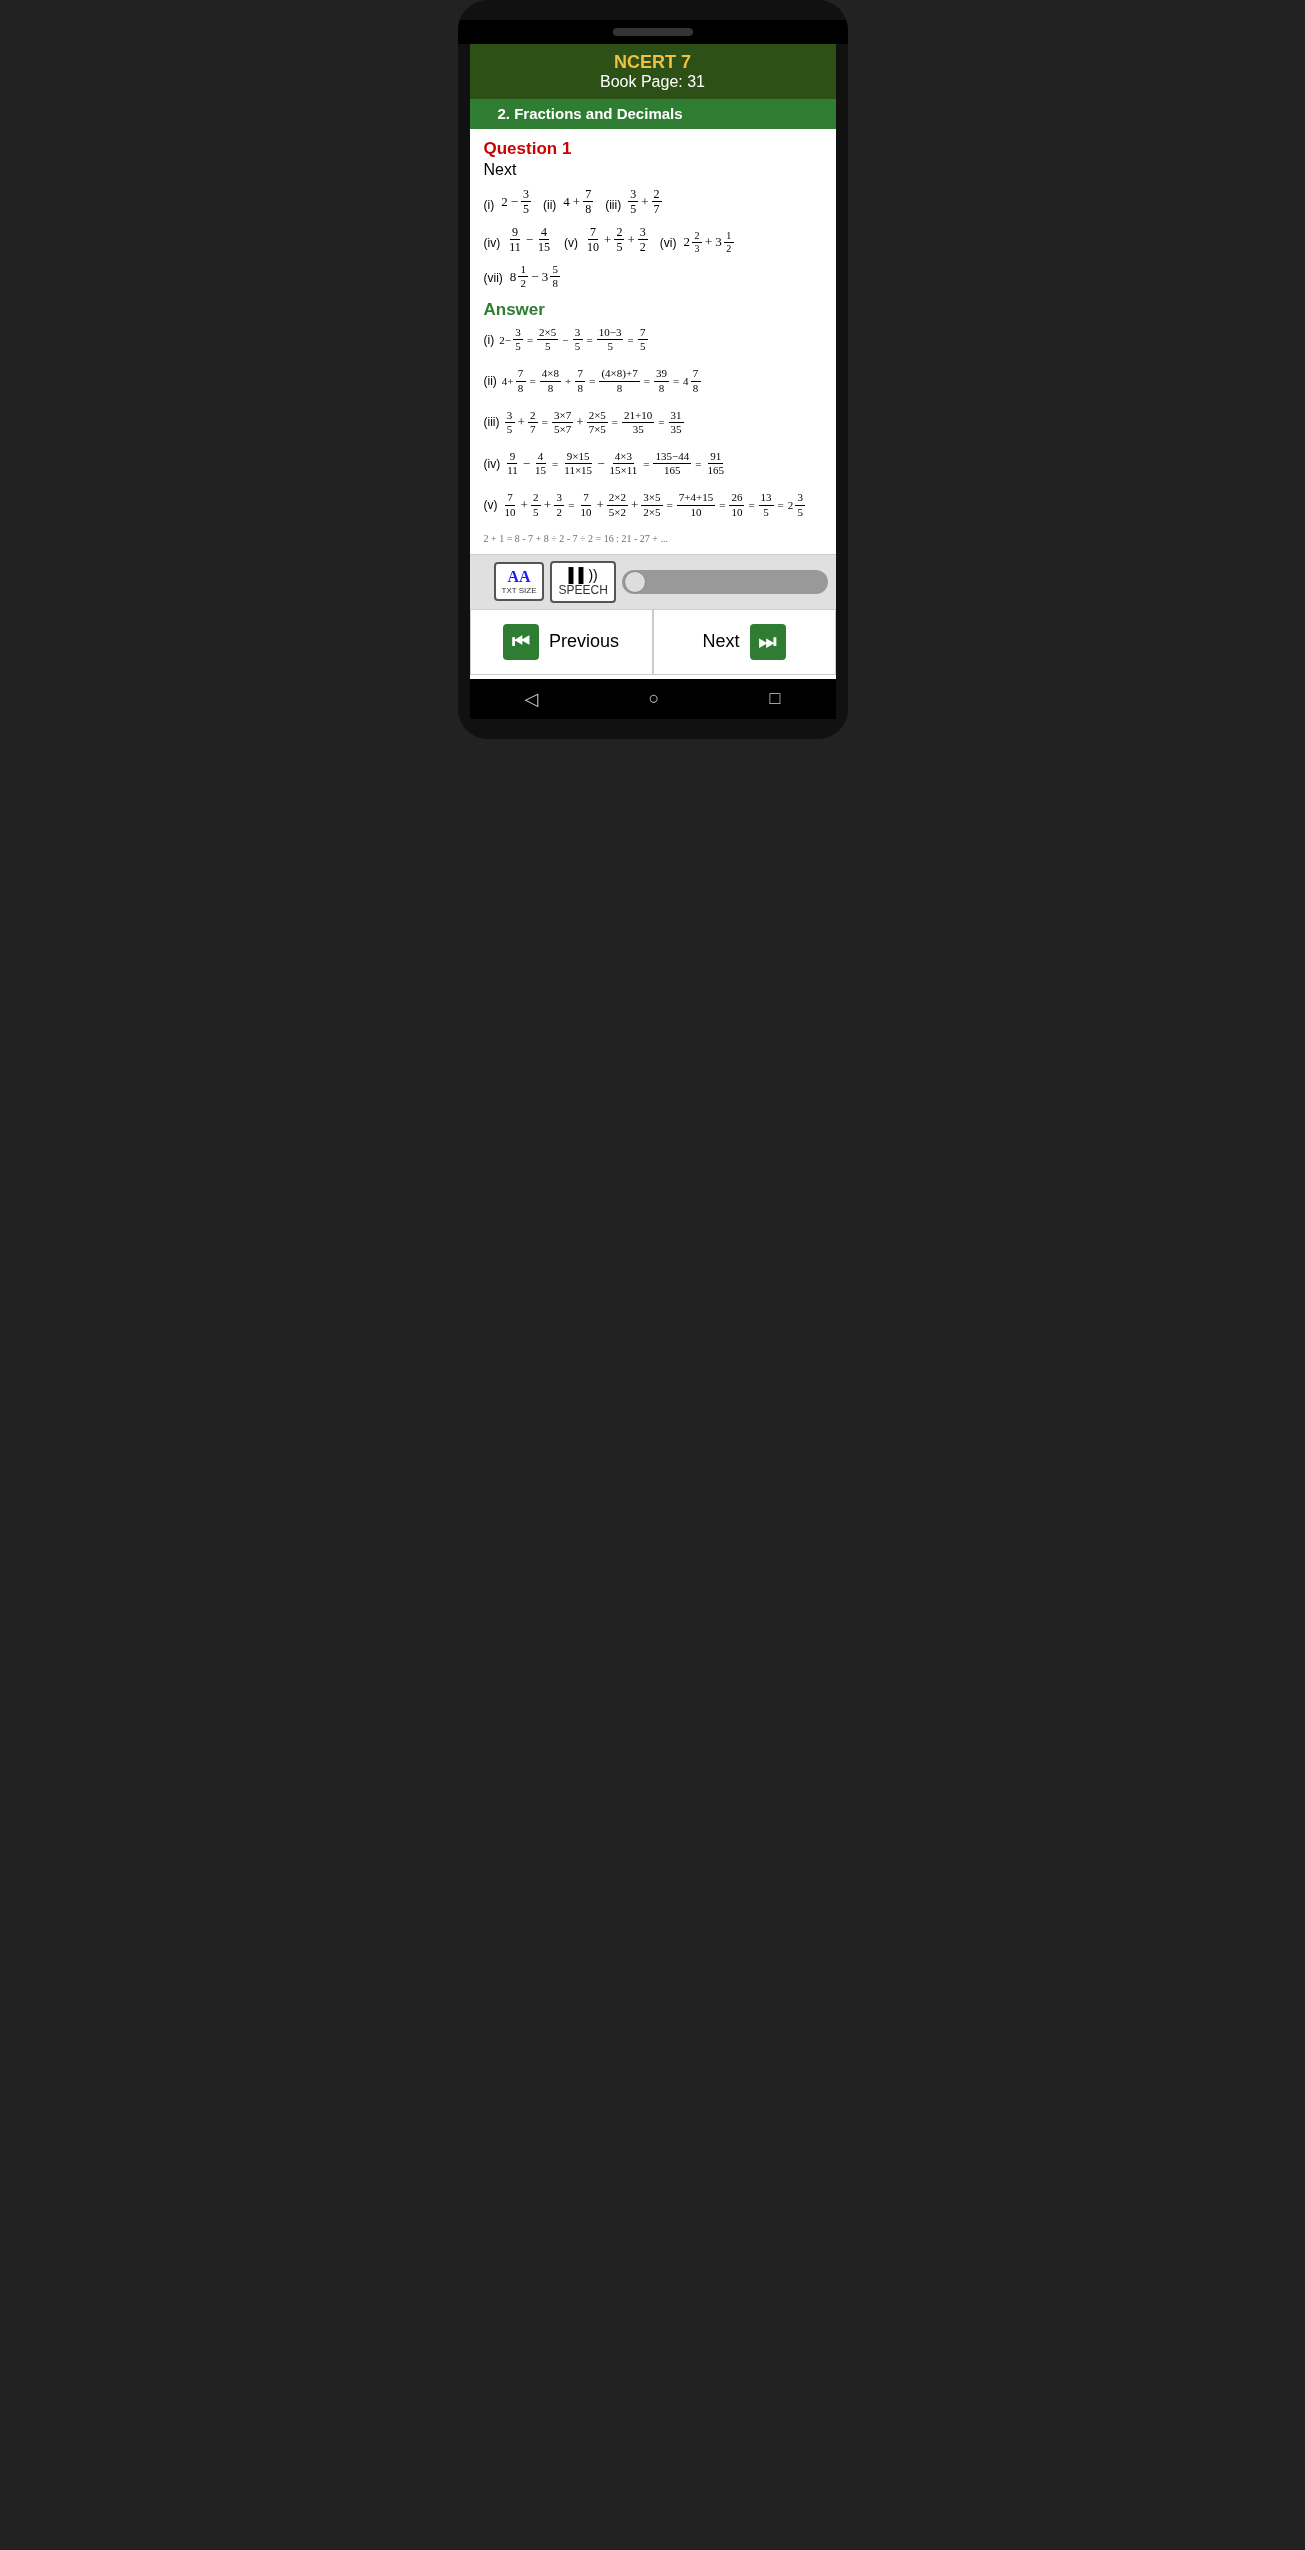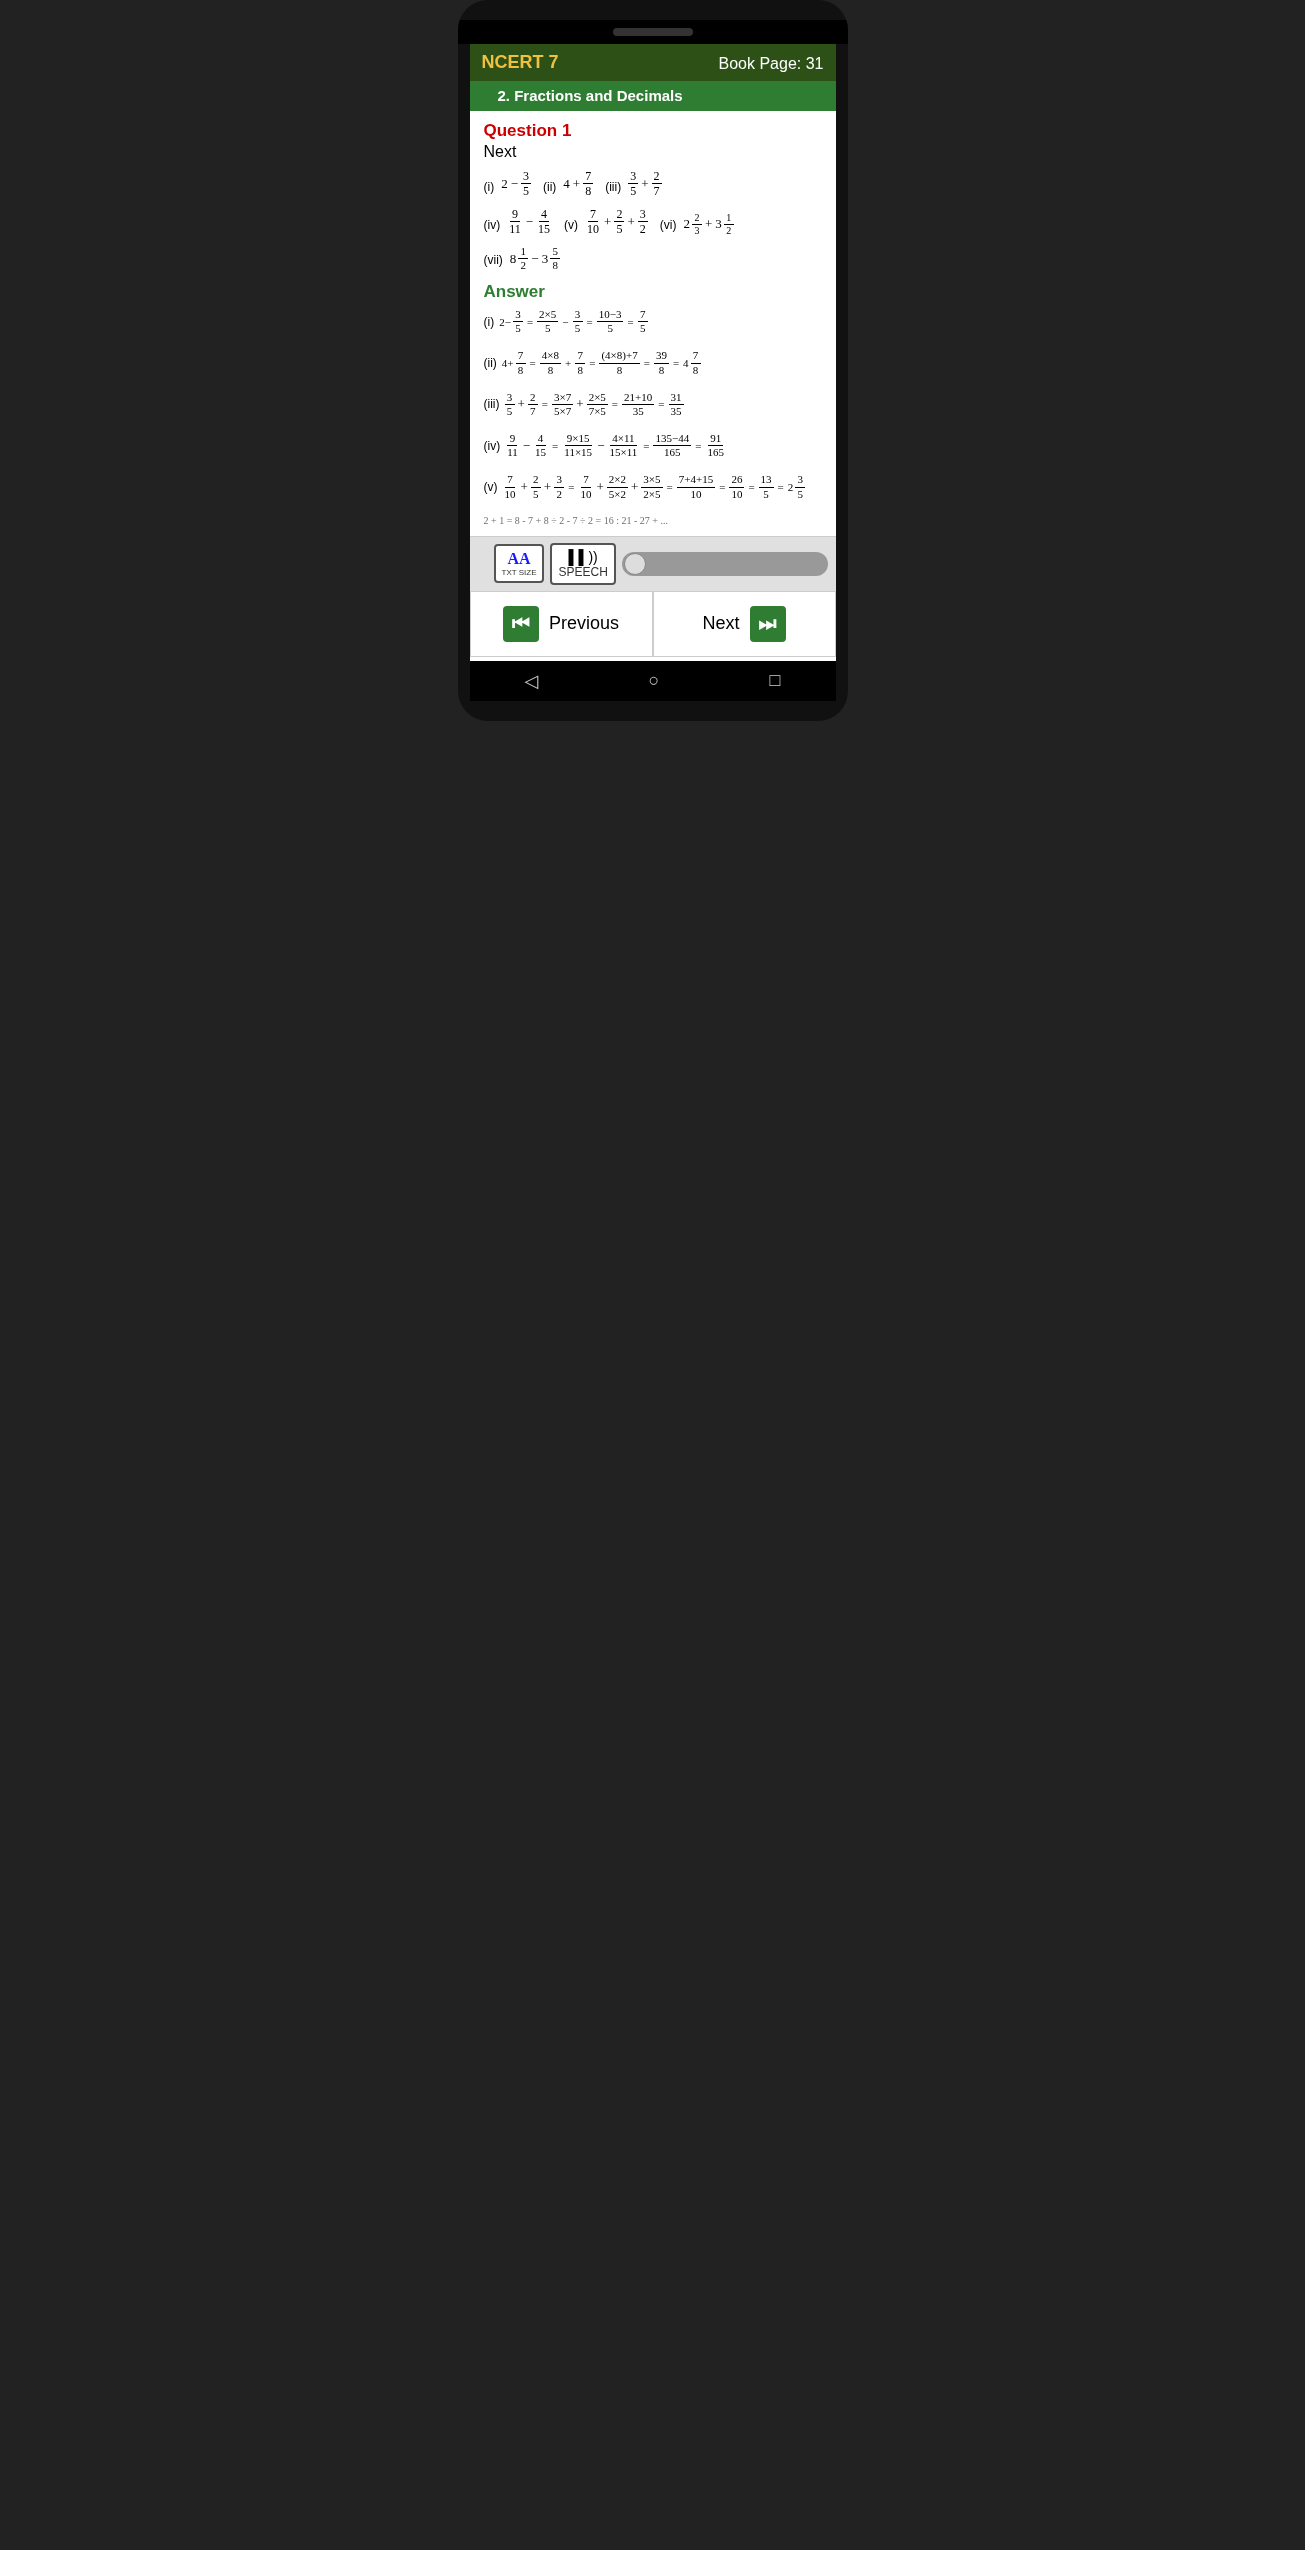--- a/index.html
+++ b/index.html
@@ -38,21 +38,22 @@
       margin: 0 12px;
       border-radius: 0;
       overflow: hidden;
     }
     
     .header-top {
       background: #2d5016;
       padding: 8px 12px;
       display: flex;
       justify-content: space-between;
-      align-items: flex-end;
+      align-items: center;
+      flex-direction: column;
     }
     .header-ncert {
       color: #f0c040;
       font-size: 18px;
       font-weight: bold;
       font-family: sans-serif;
     }
     .header-page {
       color: #fff;
       font-size: 16px;
@@ -522,21 +523,21 @@
               <span class="num">4</span>
               <span class="den">15</span>
             </span>
           <span class="eq">=</span>
           <span class="frac">
               <span class="num">9×15</span>
               <span class="den">11×15</span>
             </span>
           <span class="op">−</span>
           <span class="frac">
-              <span class="num">4×11</span>
+              <span class="num">4×3</span>
               <span class="den">15×11</span>
             </span>
           <span class="eq">=</span>
           <span class="frac">
               <span class="num">135−44</span>
               <span class="den">165</span>
             </span>
           <span class="eq">=</span>
           <span class="frac">
               <span class="num">91</span>

